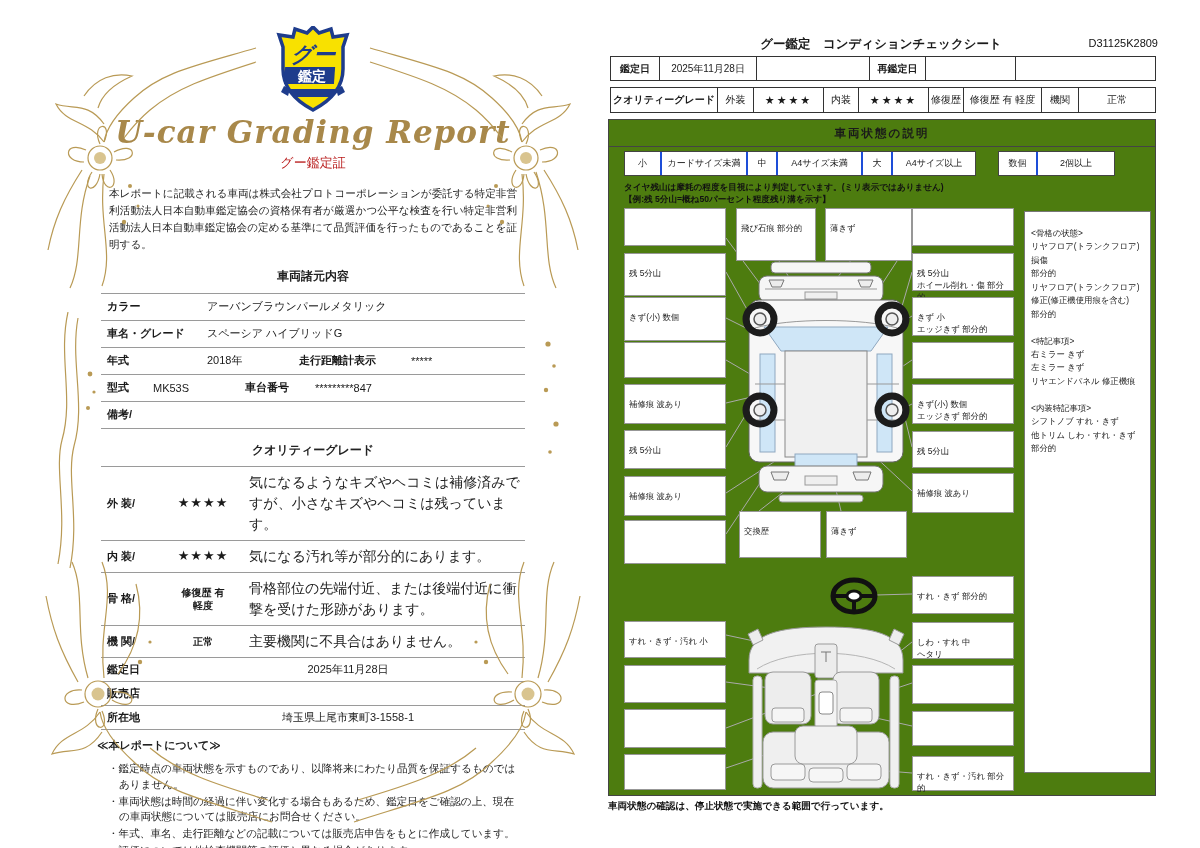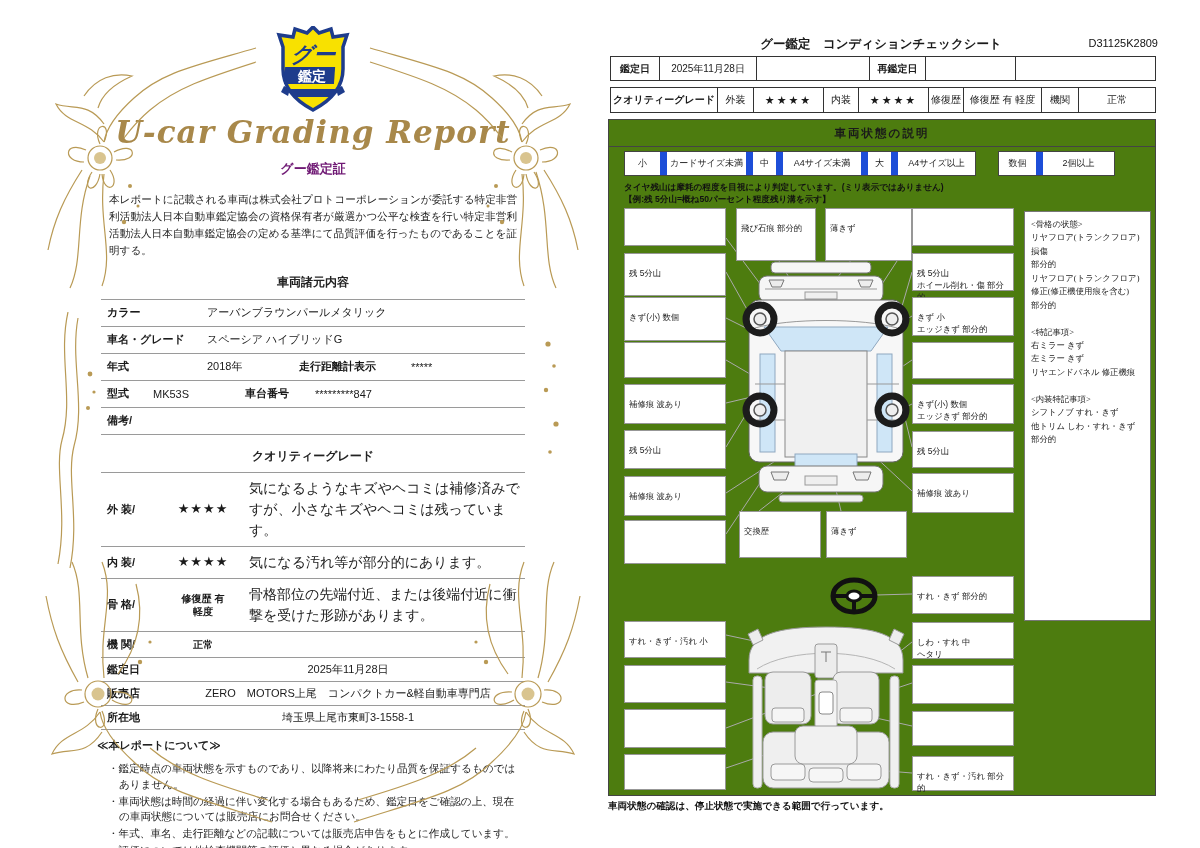--- a/index.html
+++ b/index.html
@@ -4,21 +4,21 @@
 <style>
   html,body{margin:0;padding:0;background:#ffffff;width:1200px;height:848px;overflow:hidden;
     font-family:"Liberation Sans","DejaVu Sans",sans-serif;color:#1a1a1a;}
   .canvas{position:relative;width:1200px;height:848px;background:#fff;}
   
   .left-page{position:absolute;left:58px;top:22px;width:510px;height:812px;}
   .orn{position:absolute;pointer-events:none;}
   .badge{width:74px;height:86px;margin:4px auto 0;display:block;}
   .gtitle{margin-top:2px;text-align:center;font-family:"DejaVu Serif","Liberation Serif",serif;
     font-style:italic;font-weight:bold;font-size:31px;color:#a8884a;letter-spacing:1px;}
-  .cert{margin-top:10px;text-align:center;font-size:13px;font-weight:bold;color:#701a75;}
+  .cert{margin-top:4px;text-align:center;font-size:13px;font-weight:normal;color:#b91c1c;}
   .intro{width:408px;margin:13px auto 0;font-size:10.6px;line-height:1.6;text-align:justify;color:#222;}
   .sec-title{margin-top:15px;text-align:center;font-size:12px;font-weight:bold;color:#222;}
   .tbl{width:424px;margin:8px auto 0;border-top:1px solid #9a9a9a;}
   .trow{display:flex;align-items:center;min-height:26px;border-bottom:1px solid #9a9a9a;font-size:11px;}
   .trow .lab{font-weight:bold;width:106px;padding-left:6px;box-sizing:border-box;flex:none;}
   .trow .val{flex:1;}
   .grade-row{display:flex;border-bottom:1px solid #9a9a9a;padding:5px 0;align-items:center;}
   .grade-row .glab{width:56px;font-weight:bold;font-size:11px;padding-left:6px;box-sizing:border-box;flex:none;}
   .grade-row .gval{width:92px;flex:none;text-align:center;font-size:10px;font-weight:bold;white-space:pre-line;line-height:1.3;}
   .grade-row .gval.stars{font-size:13px;letter-spacing:1px;font-weight:normal;}
@@ -41,27 +41,27 @@
   .rp-doc{position:absolute;top:7px;right:2px;font-size:11px;color:#111;}
   .btable{position:absolute;left:8px;width:546px;display:flex;border:1px solid #333;box-sizing:border-box;background:#fff;}
   .btable .cell{border-left:1px solid #333;display:flex;align-items:center;justify-content:center;
     font-size:10px;box-sizing:border-box;text-align:center;}
   .btable .cell:first-child{border-left:none;}
   .btable .cell.stars{font-size:11px;letter-spacing:2px;}
   .outerbox{position:absolute;left:6px;top:89px;width:548px;height:677px;border:1.5px solid #444;box-sizing:border-box;background:#4d7c0f;}
   .ob-head{position:absolute;left:0;top:0;width:100%;height:27px;border-bottom:1.5px solid #444;box-sizing:border-box;
     display:flex;align-items:center;justify-content:center;font-size:11.5px;font-weight:bold;letter-spacing:2px;}
   .legend{position:absolute;display:flex;border:1px solid #444;height:25px;box-sizing:border-box;background:#fff;}
-  .legend .cell{border-left:7px solid #1d4ed8;display:flex;align-items:center;justify-content:center;font-size:9px;box-sizing:border-box;}
+  .legend .cell{border-left:2px solid #1d4ed8;display:flex;align-items:center;justify-content:center;font-size:9px;box-sizing:border-box;}
   .legend .cell:first-child{border-left:none;}
   .tnote{position:absolute;left:15px;font-size:8.6px;font-weight:bold;color:#111;}
   .abox{position:absolute;border:1px solid #979797;background:#fff;font-size:8.4px;line-height:1.45;
     padding:13px 4px;box-sizing:border-box;white-space:pre-line;color:#222;}
-  .notes{position:absolute;left:415px;top:91px;width:127px;height:410px;border:1px solid #777;box-sizing:border-box;
-    padding:6px 6px;font-size:8.4px;line-height:1.6;white-space:pre-line;color:#222;background:#fff;font-family:Liberation Serif, serif;}
+  .notes{position:absolute;left:415px;top:91px;width:127px;height:562px;border:1px solid #777;box-sizing:border-box;
+    padding:15px 6px;font-size:8.4px;line-height:1.6;white-space:pre-line;color:#222;background:#fff;}
   .diagram-svg{position:absolute;left:0;top:0;width:548px;height:677px;}
   .rp-footer{position:absolute;left:6px;top:770px;font-size:9.6px;font-weight:bold;color:#111;}
 </style>
 </head>
 <body>
 
 <div class="canvas">
 
   <div class="left-page">
 
@@ -217,28 +217,28 @@
       </div>
       <div class="grade-row">
         <span class="glab">骨 格/</span>
         <span class="gval">修復歴 有
 軽度</span>
         <span class="gdesc">骨格部位の先端付近、または後端付近に衝撃を受けた形跡があります。</span>
       </div>
       <div class="grade-row">
         <span class="glab">機 関/</span>
         <span class="gval">正常</span>
+        <span class="gdesc">主要機関に不具合はありません。</span>
       </div>
       <div class="info-row">
         <span class="lab">鑑定日</span>
         <span class="val">2025年11月28日</span>
       </div>
       <div class="info-row">
         <span class="lab">販売店</span>
-        <span class="val">ZERO　MOTORS上尾　コンパクトカー&amp;軽自動車専門店</span>
       </div>
       <div class="info-row">
         <span class="lab">所在地</span>
         <span class="val">埼玉県上尾市東町3-1558-1</span>
       </div>
     </div>
 
     <div class="about">
       <div class="atitle">≪本レポートについて≫</div>
       <ul>

